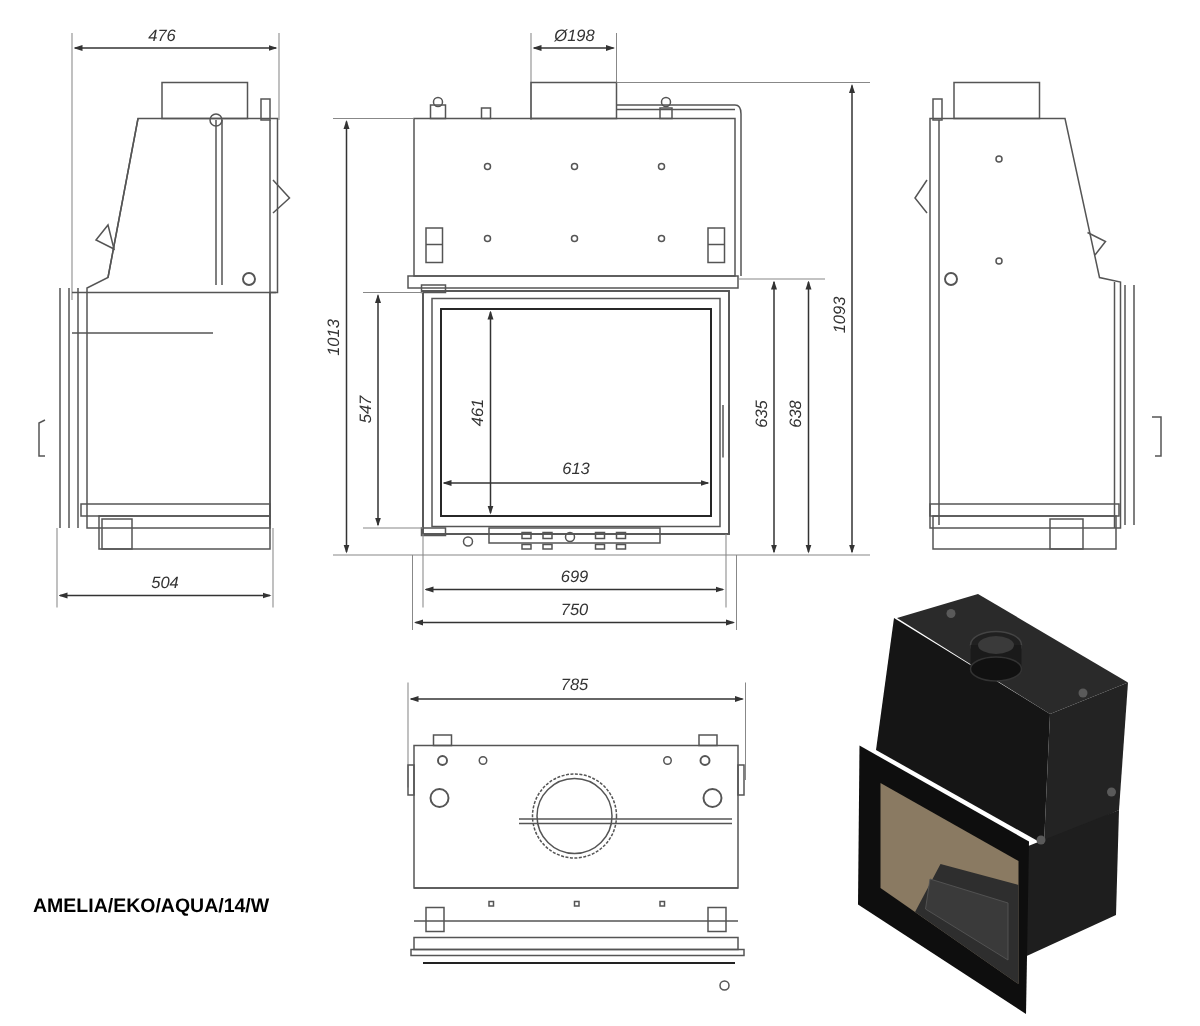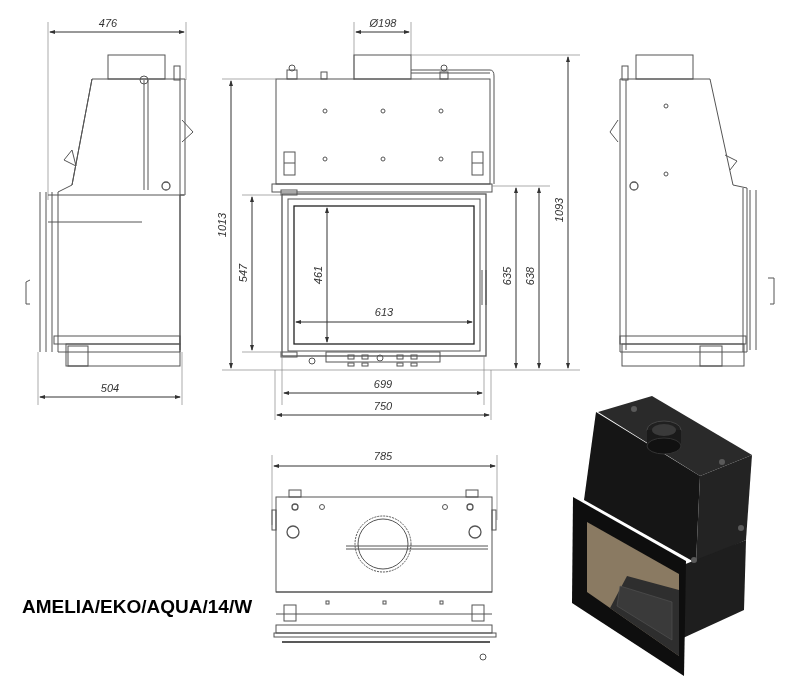--- a/index.html
+++ b/index.html
@@ -1,21 +1,21 @@
 <!DOCTYPE html>
 <html><head>
 <meta charset="utf-8">
 <style>
   html, body { margin:0; padding:0; background:#ffffff; }
   body { width:800px; height:684px; position:relative; overflow:hidden;
          font-family:"Liberation Sans", sans-serif; }
   svg.drawing { position:absolute; left:0; top:0; }
   .dim { font-family:"Liberation Sans", sans-serif; font-style:italic; font-size:11px; fill:#333; }
   .title { position:absolute; left:22px; top:596px; font-family:"Liberation Sans", sans-serif;
-           font-weight:bold; font-size:19px; color:#000; letter-spacing:0px; }
+           font-weight:bold; font-size:13px; color:#000; letter-spacing:0px; }
 </style>
 </head>
 <body>
 
 <svg class="drawing" width="800" height="684" viewBox="0 0 800 684" xmlns="http://www.w3.org/2000/svg">
   <defs>
     <marker id="arr" markerWidth="6" markerHeight="6" refX="5" refY="3" orient="auto">
       <path d="M0,1 L6,3 L0,5 z" fill="#333"></path>
     </marker>
     <marker id="arrs" markerWidth="6" markerHeight="6" refX="1" refY="3" orient="auto">

